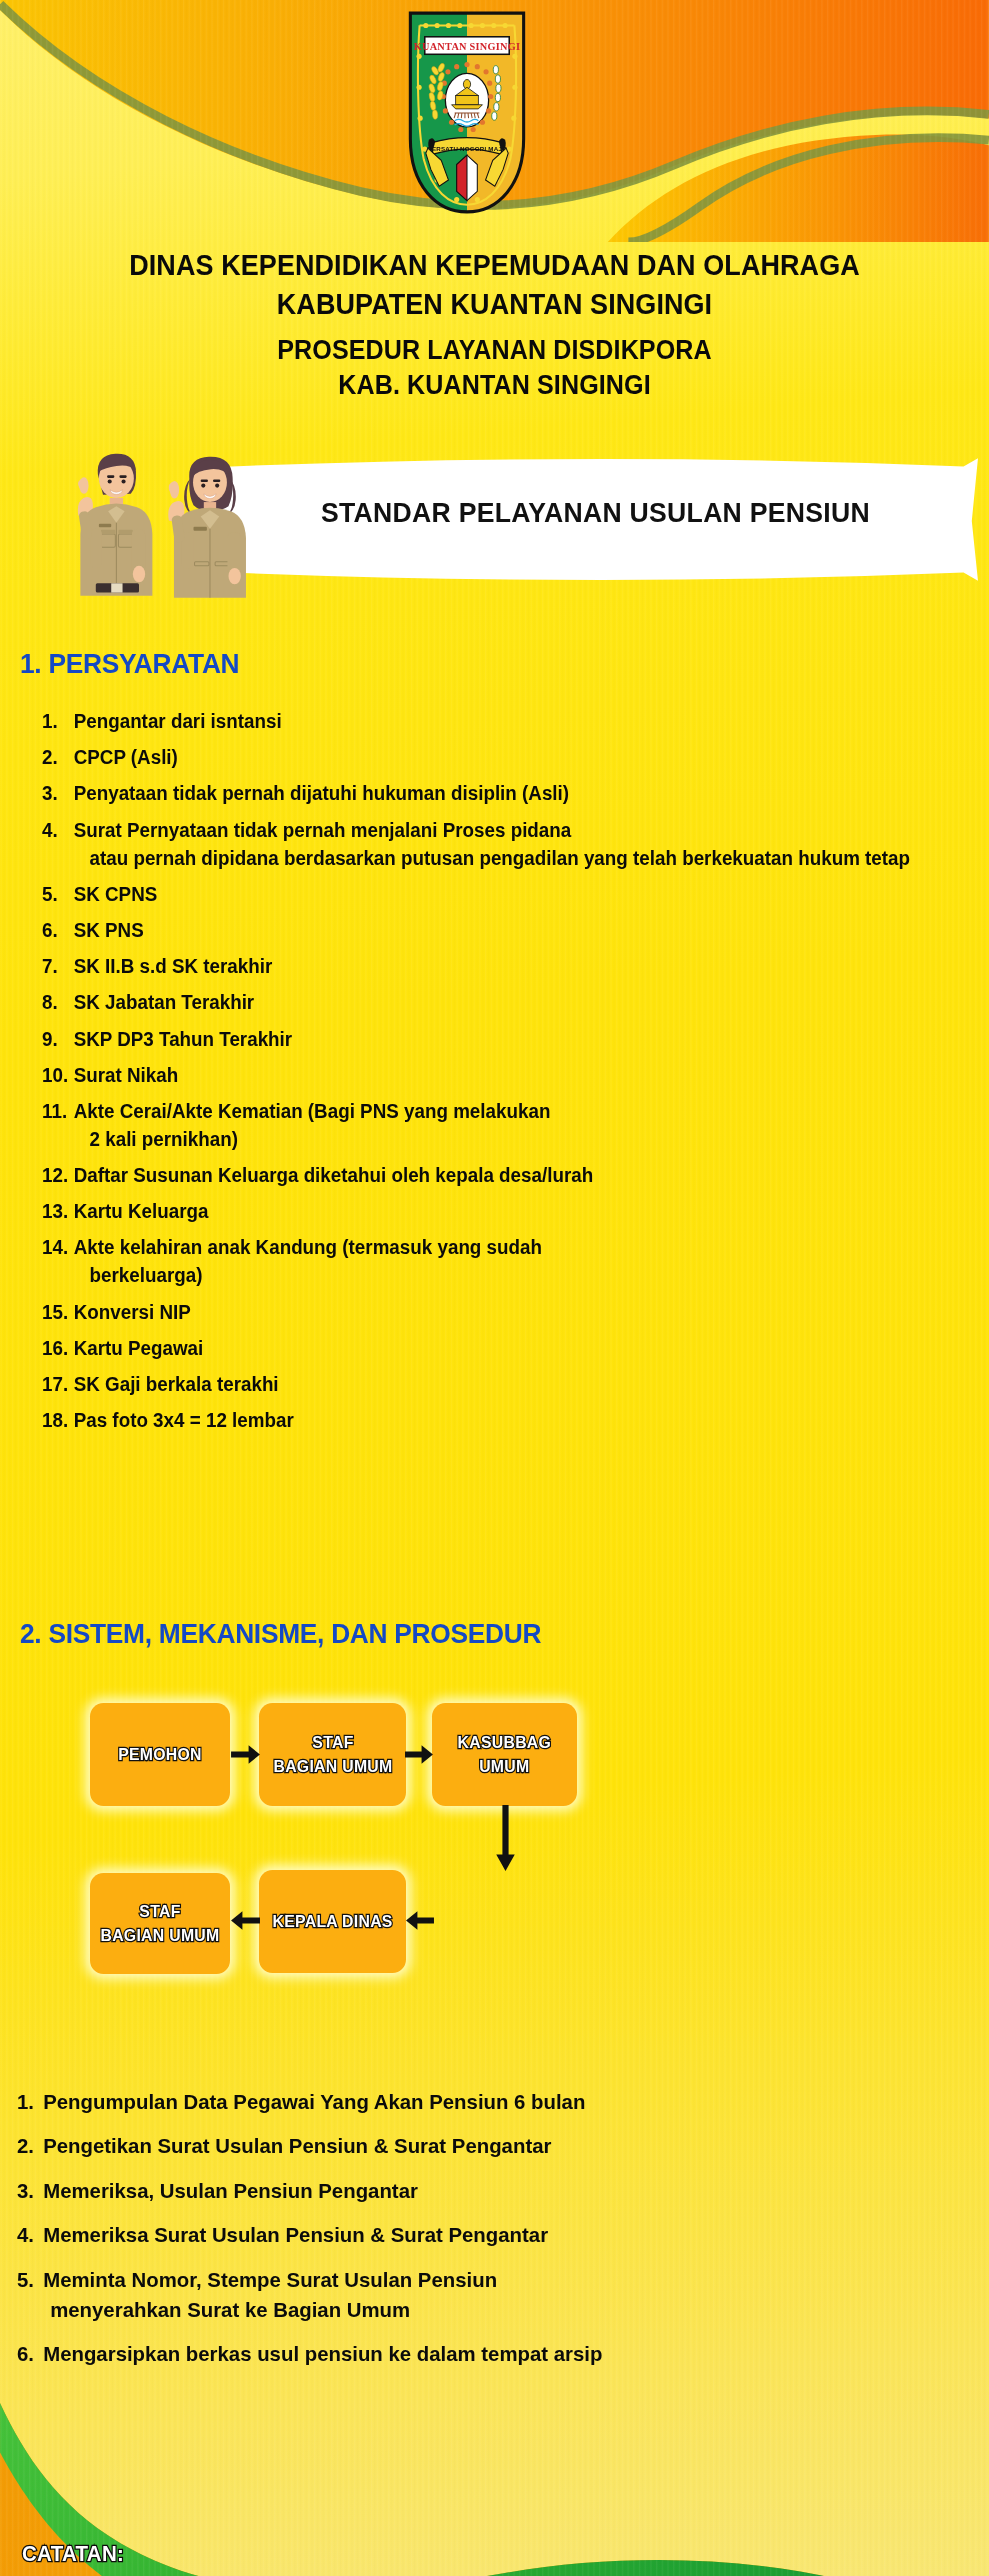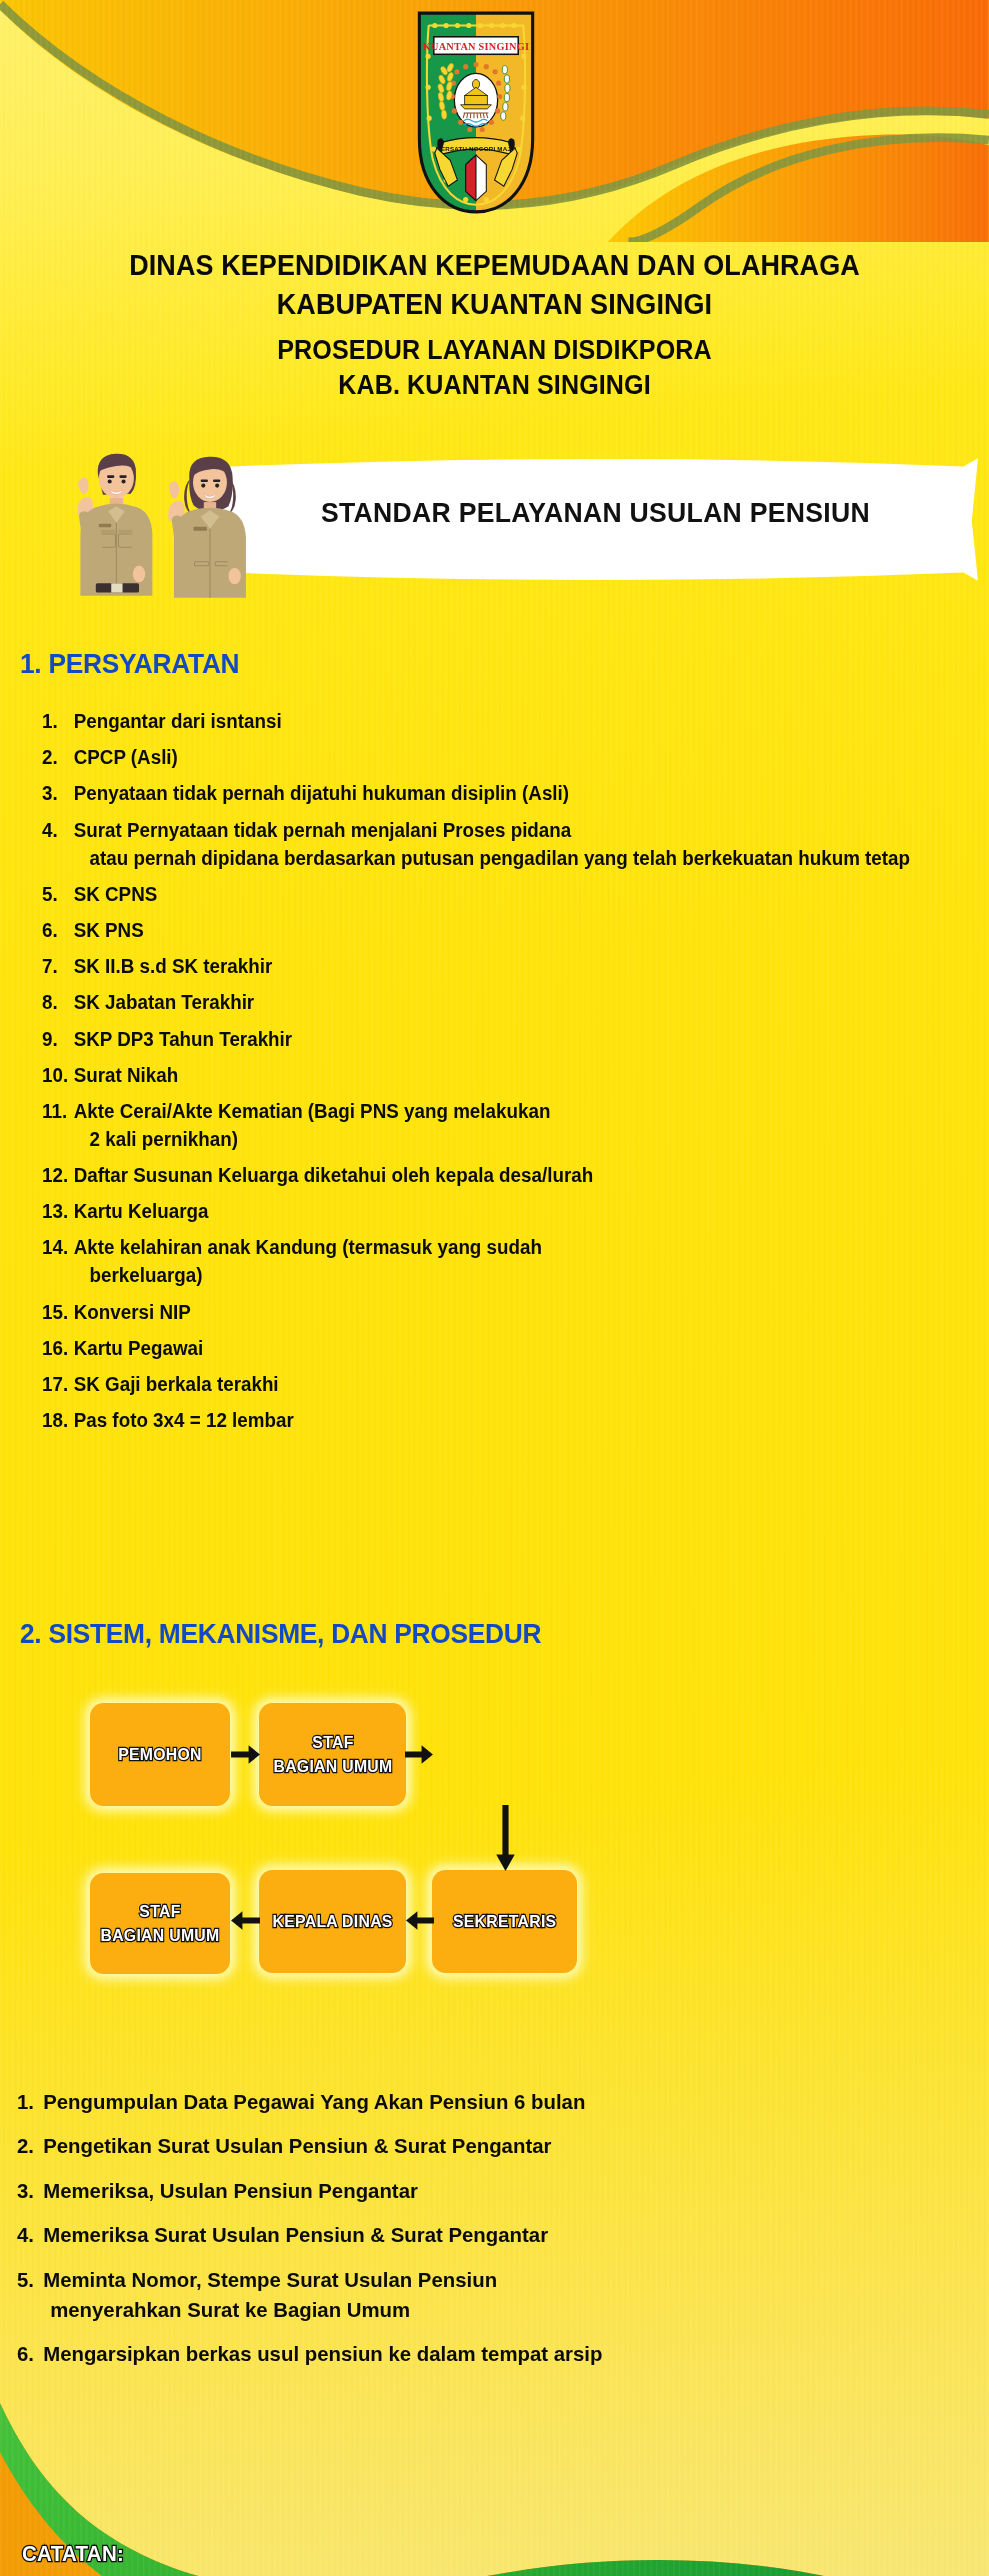--- a/index.html
+++ b/index.html
@@ -31,21 +31,21 @@
     pointer-events: none;
   }
 
   
   .hdr-decor { position: absolute; top: 0; left: 0; width: 989px; height: 242px; overflow: hidden; }
 
   
   .ftr-decor { position: absolute; bottom: 0; left: 0; width: 989px; height: 479px; overflow: hidden; }
 
   
-  .logo-wrap { position: absolute; left: 414px; top: 10.3px; width: 124px; height: 206px; z-index: 8; }
+  .logo-wrap { position: absolute; left: 405px; top: 10.3px; width: 124px; height: 206px; z-index: 8; }
 
   
   .header-text { position: absolute; top: 247px; left: 0; width: 989px; text-align: center; z-index: 6; }
   .header-text .l1, .header-text .l2, .header-text .l3, .header-text .l4 {
     color: #0a0a0a; font-weight: bold; letter-spacing: 0.1px;
     font-family: "Liberation Sans", sans-serif;
     transform: scaleX(0.93);
   }
   .header-text .l1 { font-size: 29px; line-height: 36px; }
   .header-text .l2 { font-size: 29px; line-height: 36px; margin-top: 3.1px; }
@@ -404,22 +404,23 @@
   <div class="section-head" id="sec2-head">2. SISTEM, MEKANISME, DAN PROSEDUR</div>
 
   <div class="flow">
     <div class="fbox" style="left:66px; top:8.2px; width:140px; height:103px;">
       <span>PEMOHON</span>
     </div>
     <div class="fbox" style="left:235px; top:8.2px; width:147px; height:103px;">
       <span style="white-space:pre-line">STAF
 BAGIAN UMUM</span>
     </div>
-    <div class="fbox" style="left:408px; top:175px; width:145px; height:103px;">
-      <span>SEKRETARIS</span>
+    <div class="fbox" style="left:408px; top:8.2px; width:145px; height:103px;">
+      <span style="white-space:pre-line">KASUBBAG
+UMUM</span>
     </div>
     <div class="fbox" style="left:235px; top:175px; width:147px; height:103px;">
       <span>KEPALA DINAS</span>
     </div>
     <div class="fbox" style="left:66px; top:178px; width:140px; height:101px;">
       <span style="white-space:pre-line">STAF
 BAGIAN UMUM</span>
     </div>
 
     <svg class="arrow" style="left:205px; top:47px;" width="33" height="25" viewBox="0 0 64 48">

